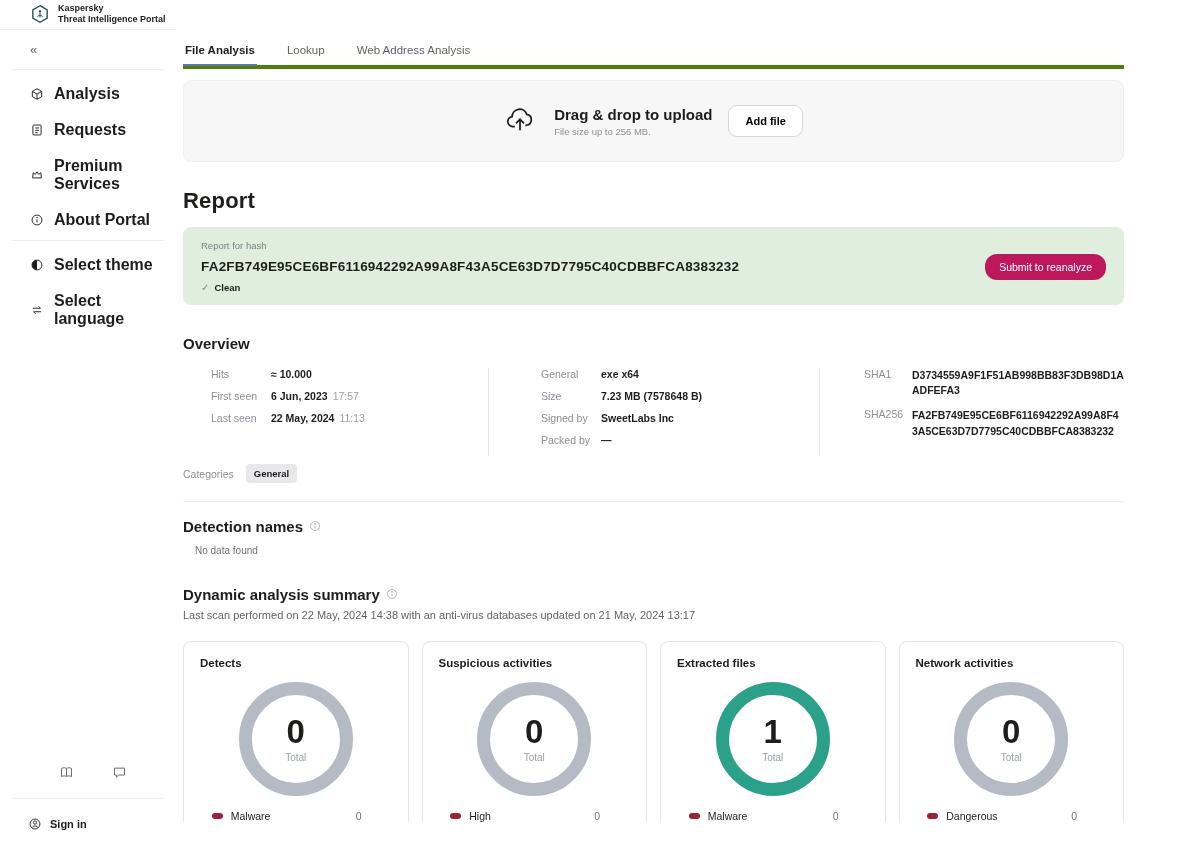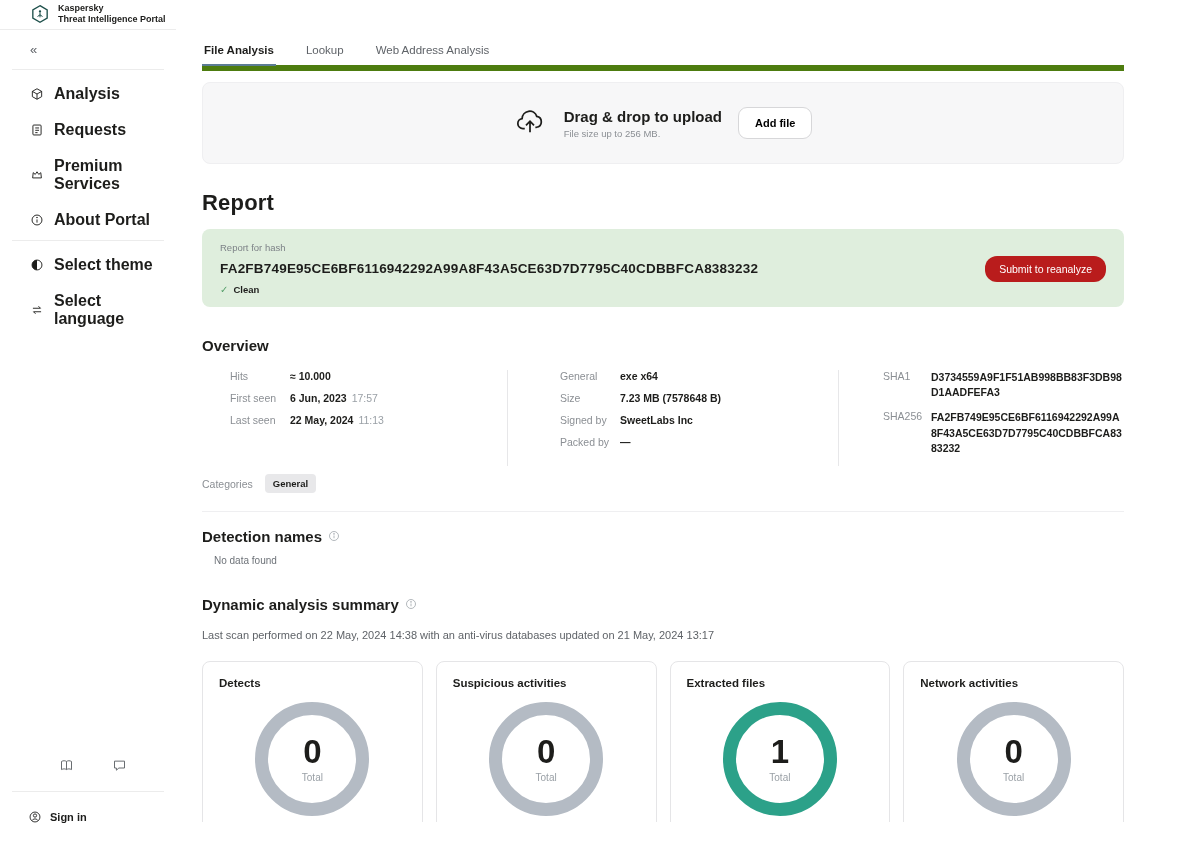--- a/index.html
+++ b/index.html
@@ -1,38 +1,38 @@
 <!DOCTYPE html>
 <html><head>
 <meta charset="utf-8">
 <style>
   * { margin:0; padding:0; box-sizing:border-box; }
   html,body { width:1200px; height:854px; background:#fff; font-family:"Liberation Sans", sans-serif; color:#1d1d1b; overflow:hidden; }
-  .app { display:flex; width:1200px; height:822px;gap:19px; }
+  .app { display:flex; width:1200px; height:822px; }
 
   
   .sidebar { width:176px; flex:0 0 176px; border-right:0; position:relative; height:854px; }
   .brand { display:flex; align-items:center; gap:8px; padding:4px 0 6px 30px; border-bottom:1px solid #ececec; height:30px; }
   .brand-logo { width:20px; height:20px; flex:0 0 20px; }
   .brand-text { line-height:1.15; }
   .brand-name { font-size:9px; font-weight:700; }
   .brand-sub { font-size:9px; font-weight:700; }
   .collapse-btn { padding:12px 0 10px 30px; color:#5f6368; font-size:13px; cursor:pointer; width:60px; }
   .side-divider { border:0; border-top:1px solid #ececec; margin:2px 12px 6px 12px; }
   .nav-item { display:flex; align-items:center; gap:10px; padding:9px 10px 9px 30px; font-size:16px; font-weight:600; color:#1d1d1b; cursor:pointer; }
   .nav-item svg { width:14px; height:14px; stroke:#1d1d1b; fill:none; stroke-width:1.6; flex:0 0 14px; }
-  .sidebar-footer { position:absolute; bottom:16px; left:0; right:0; }
+  .sidebar-footer { position:absolute; bottom:9px; left:0; right:0; }
   .footer-icons { display:flex; justify-content:space-around; padding:8px 30px 12px 40px; }
   .footer-icons svg { width:15px; height:15px; stroke:#5f6368; fill:none; stroke-width:1.5; cursor:pointer; }
   .signin { display:flex; align-items:center; gap:8px; padding:12px 0 14px 28px; font-size:11px; font-weight:600; cursor:pointer; }
   .signin svg { width:14px; height:14px; stroke:#1d1d1b; fill:none; stroke-width:1.5; }
 
   
   .main { flex:1; padding:0 76px 0 7px; overflow:hidden; }
-  .tabs { display:flex; gap:28px; border-bottom:6px solid #4d7c0f; margin-top:38px; }
+  .tabs { display:flex; gap:28px; border-bottom:4px solid #4d7c0f; margin-top:38px; }
   .tab { font-size:11.5px; color:#5f6368; padding:6px 2px 9px 2px; cursor:pointer; position:relative; }
   .tab.active { color:#1d1d1b; font-weight:700; }
   .tab.active:after { content:""; position:absolute; left:0; right:0; bottom:-1px; height:2px; background:#5b7c94; }
 
   .upload-box { margin-top:11px; background:#f7f7f8; border:1px solid #efeff1; border-radius:8px; height:82px; display:flex; align-items:center; justify-content:center; gap:16px; }
   .cloud-icon svg { width:34px; height:30px; stroke:#1d1d1b; fill:none; stroke-width:1.4; }
   .upload-title { font-size:15px; font-weight:700; }
   .upload-sub { font-size:9.5px; color:#8b8f94; margin-top:3px; }
   .addfile-btn { background:#fff; border:1px solid #d7d7d9; border-radius:9px; padding:9px 16px; font-size:11px; font-weight:600; cursor:pointer; font-family:inherit; }
 
@@ -62,21 +62,21 @@
   .ov-time { font-weight:400; color:#9aa0a6; margin-left:5px; }
   .ov-hash { font-weight:700; word-break:break-all; line-height:1.45; max-width:300px; }
 
   .categories-row { display:flex; align-items:center; gap:12px; margin-top:8px; font-size:10.5px; }
   .cat-label { color:#8b8f94; }
   .cat-badge { background:#e8e8ea; border-radius:4px; padding:4px 8px; font-size:9.5px; font-weight:700; }
 
   .soft-divider { border:0; border-top:1px solid #efeff1; margin-top:18px; }
 
   .empty-text { font-size:10px; color:#6d7278; margin-top:10px;padding-left:12px; }
-  .scan-text { font-size:11px; color:#5f6368; margin-top:16px; }
+  .scan-text { font-size:11px; color:#5f6368; margin-top:6px; }
 
   .cards { display:flex; gap:13px; margin-top:20px; }
   .card { flex:1; border:1px solid #e5e5e7; border-radius:8px; height:223px; padding:15px 16px; background:#fff; }
   .card-title { font-size:11.5px; font-weight:700; }
   .donut-wrap { display:flex; justify-content:center; margin-top:13px; }
   .donut { width:114px; height:114px; border-radius:50%; border-style:solid; border-width:13px; position:relative; }
   .donut-center { position:absolute; inset:0; display:flex; flex-direction:column; align-items:center; justify-content:center; }
   .donut-total { font-size:33px; font-weight:700; line-height:1; }
   .donut-caption { font-size:10px; color:#9aa0a6; margin-top:4px; }
   .legend { margin:14px auto 0 auto; width:168px; }
@@ -205,21 +205,21 @@
 
     <div class="hash-banner" style="background: rgb(223, 238, 221);">
       <div>
         <div class="hash-label">Report for hash</div>
         <div class="hash-value">FA2FB749E95CE6BF6116942292A99A8F43A5CE63D7D7795C40CDBBFCA8383232</div>
         <div class="verdict-row">
           <span class="verdict-check">✓</span>
           <span class="verdict-text">Clean</span>
         </div>
       </div>
-      <button class="reanalyze-btn" style="background: #b91c1c; text-align: center;">Submit to reanalyze</button>
+      <button class="reanalyze-btn" style="background: #be185d; text-align: center;">Submit to reanalyze</button>
     </div>
 
     <h2 class="section-title">Overview</h2>
 
     <div class="overview-grid">
       <div class="ov-col ov-col-1">
         <div class="ov-row">
           <span class="ov-label">Hits</span>
           <span class="ov-value">≈ 10.000</span>
         </div>

